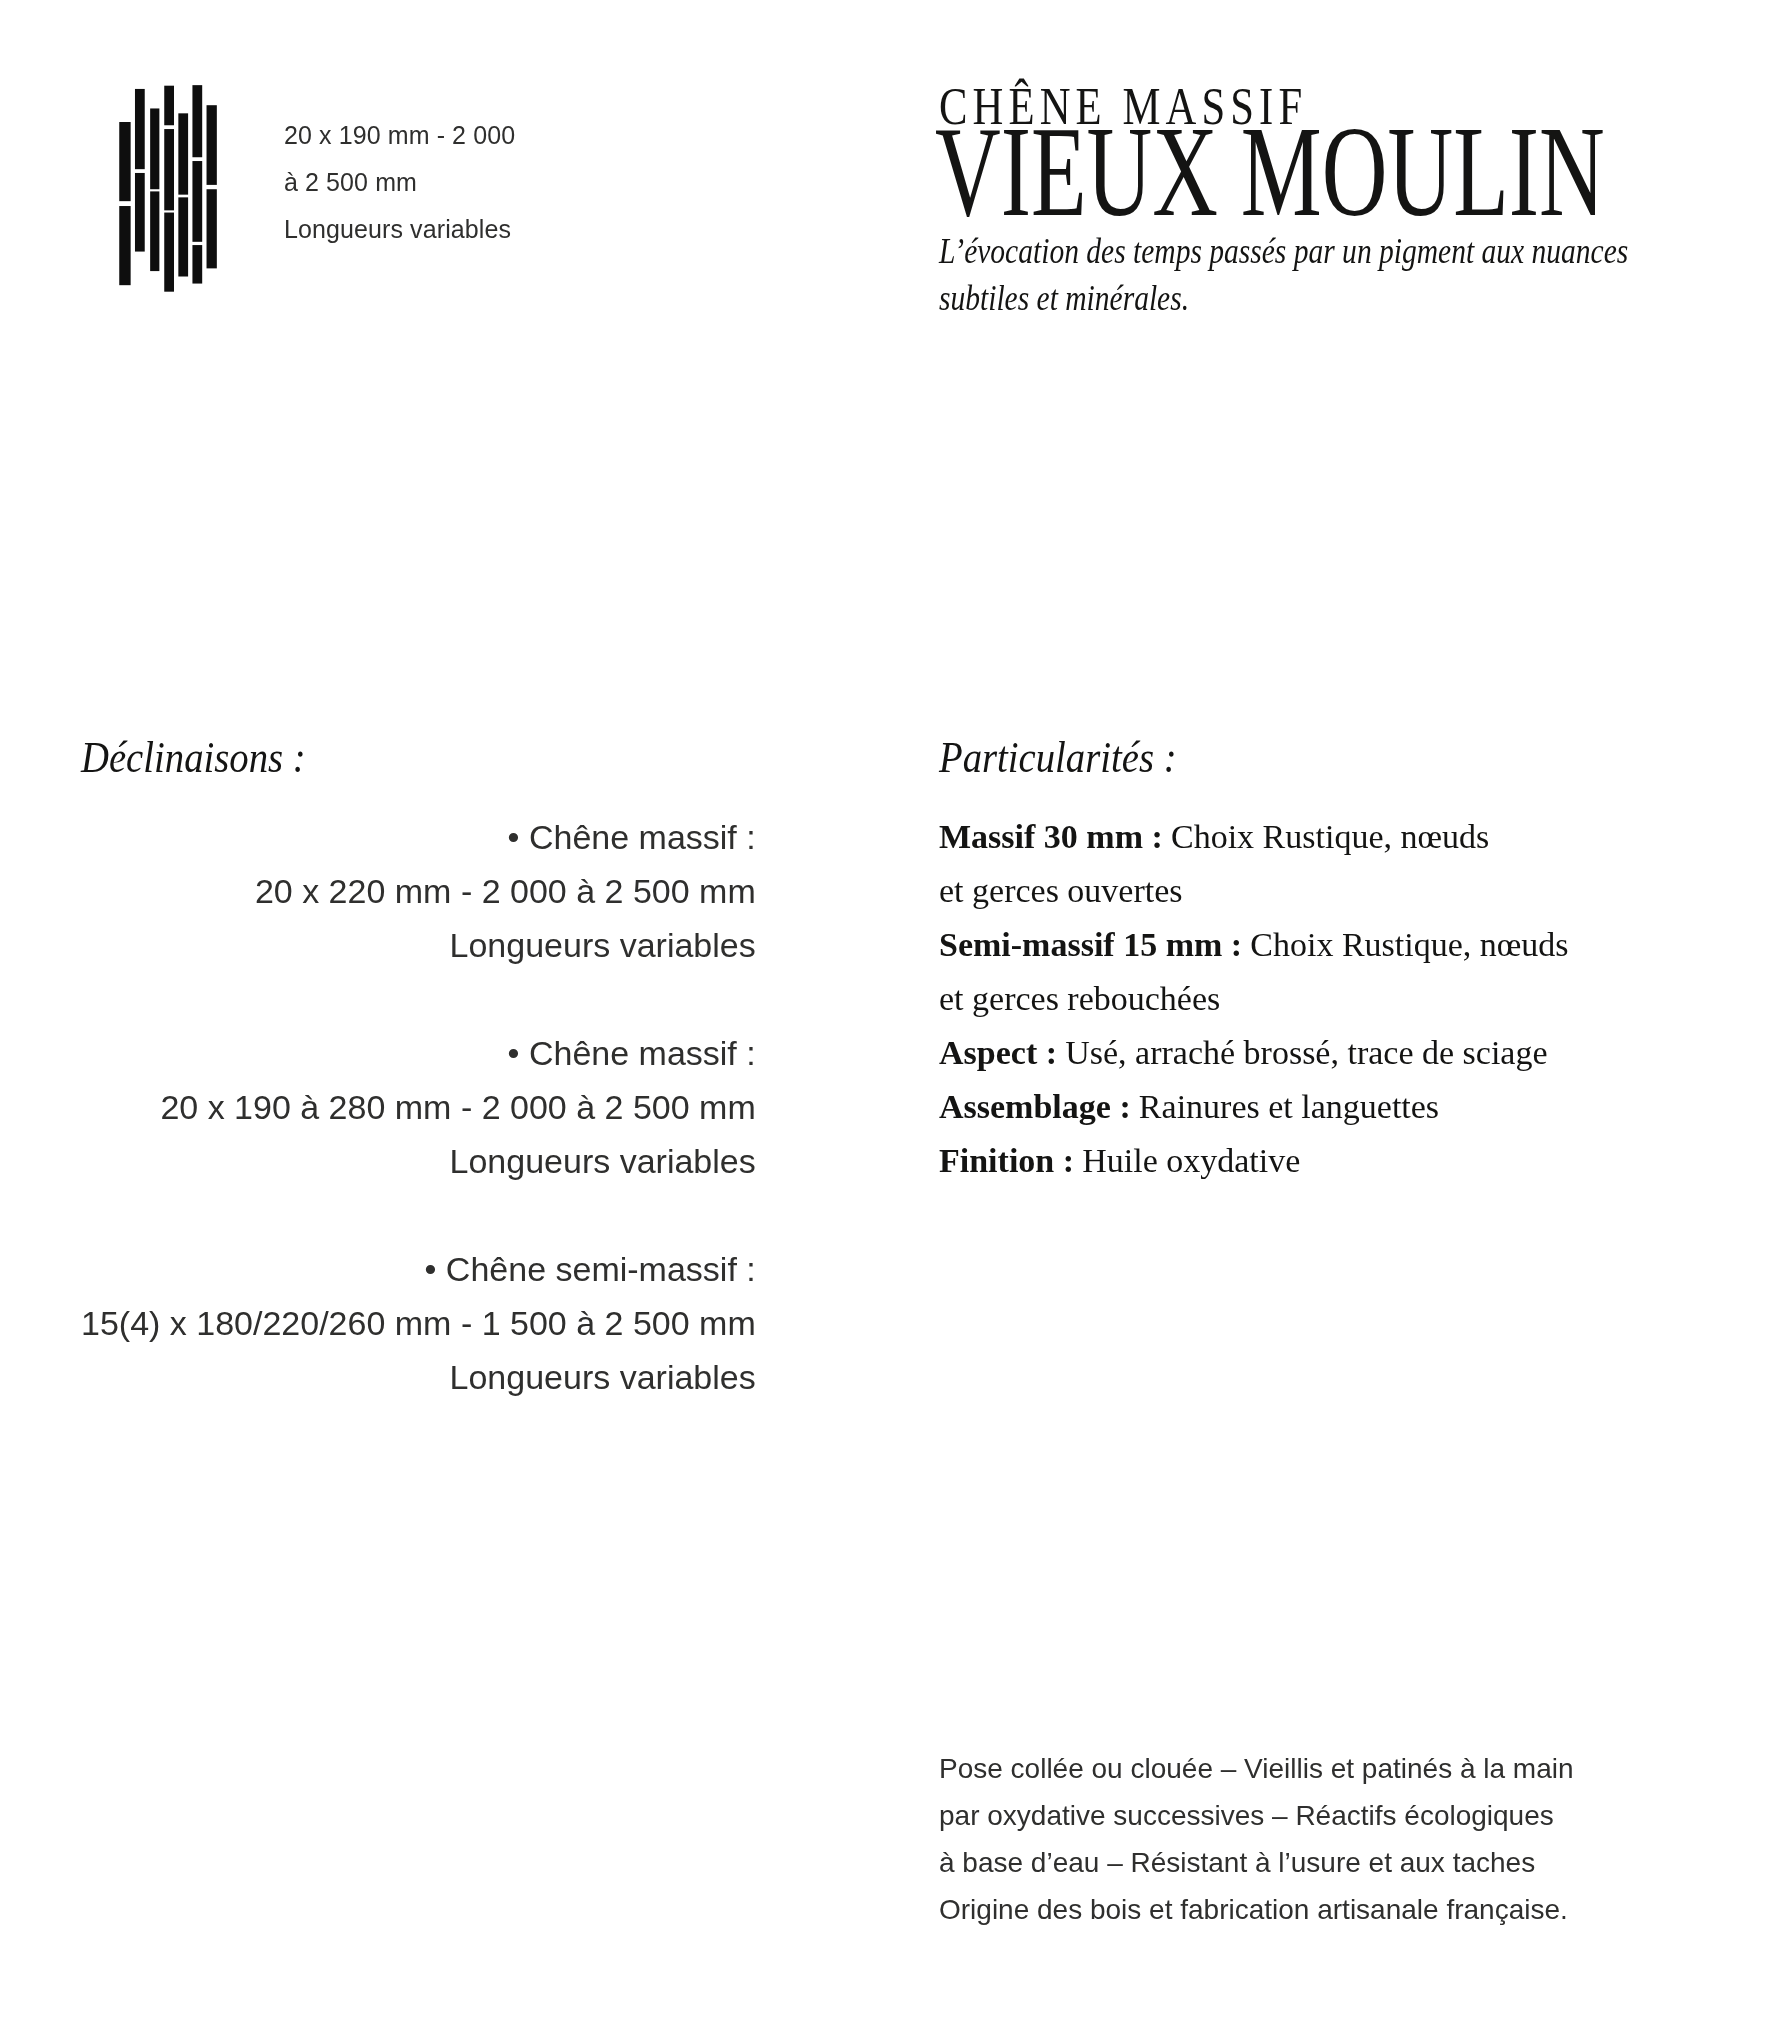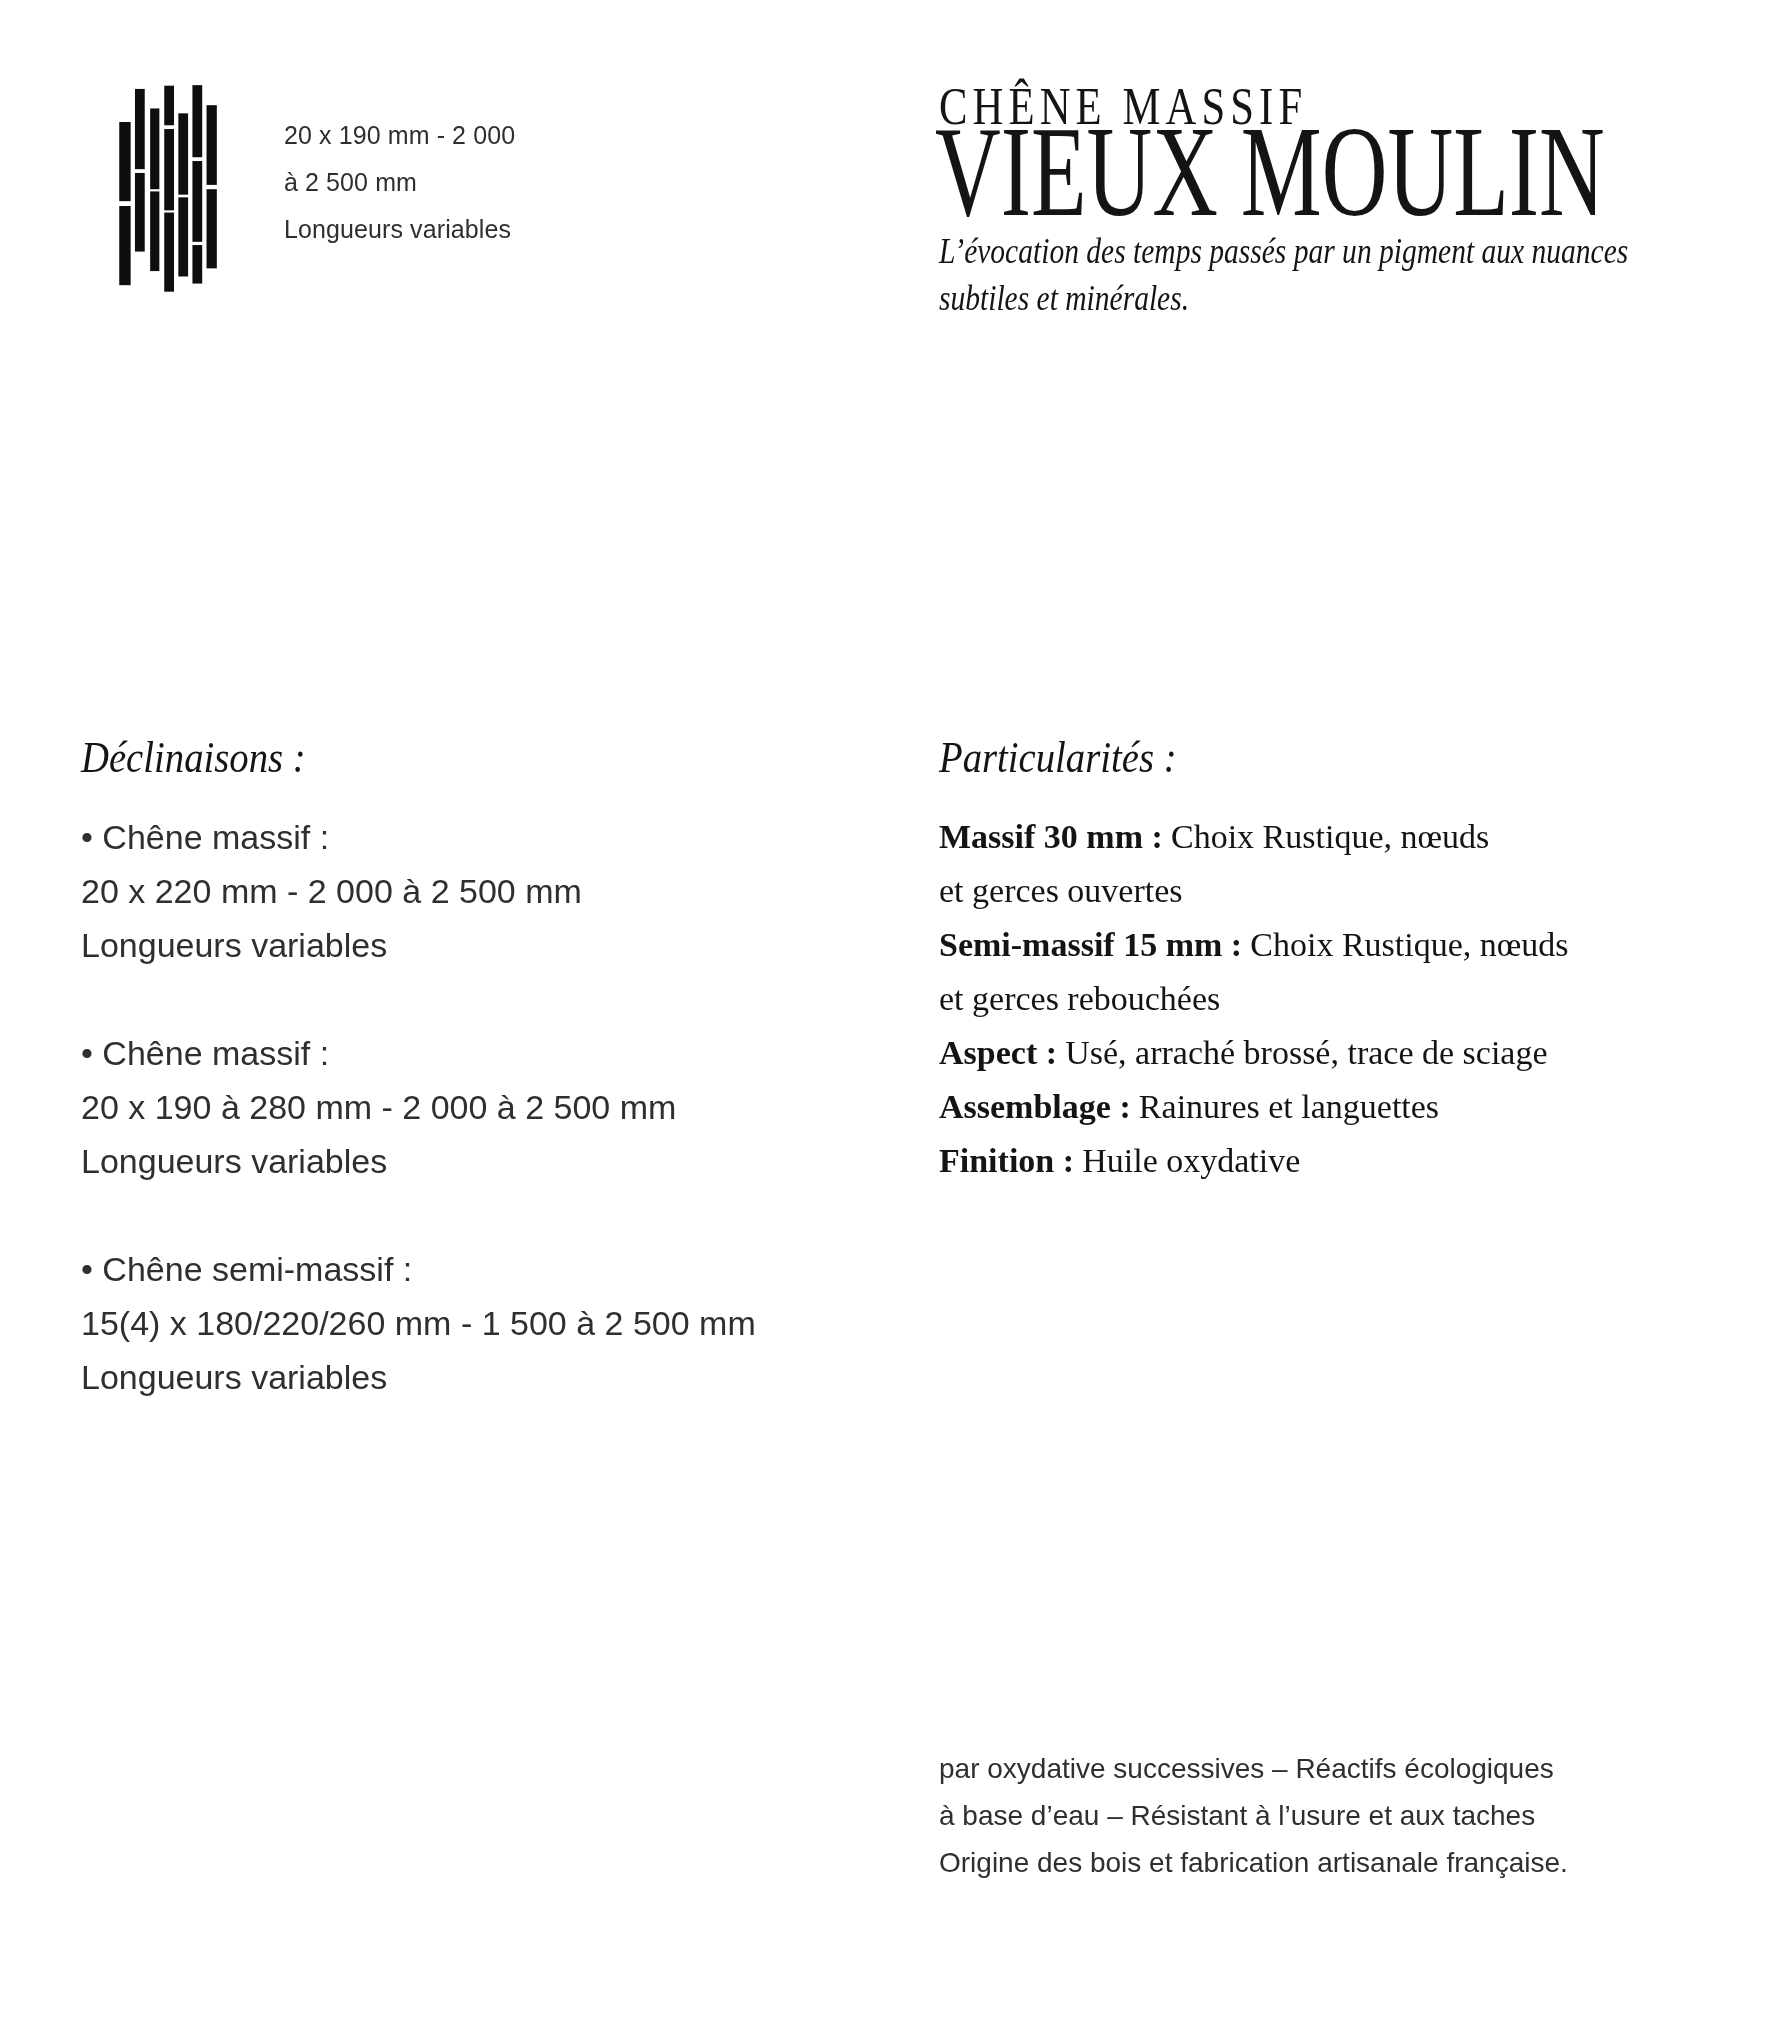--- a/index.html
+++ b/index.html
@@ -58,21 +58,21 @@
   .heading-left { left: 81px; }
   .heading-right { left: 939px; }
 
   
   .col-left {
     left: 81px; top: 810px;
     font-size: 34px; line-height: 54px;
     color: #2f2f2e;
     white-space: nowrap;
   }
-  .col-left .item { margin-bottom: 54px; }
+  .col-left .item { margin-bottom: 54px; text-align: right; }
 
   
   .col-right {
     left: 939px; top: 810px;
     font-size: 34px; line-height: 54px;
     white-space: nowrap;
   }
   .p-label { font-weight: 700; margin-right: 0.24em; }
 
   
@@ -167,19 +167,20 @@
       </div>
     </div>
     <div>
       <div>
         <span class="p-label">Finition :</span><span>Huile oxydative</span>
       </div>
     </div>
   </div>
 
   <div class="abs footer">
+    <div>Pose collée ou clouée – Vieillis et patinés à la main</div>
     <div>par oxydative successives – Réactifs écologiques</div>
     <div>à base d’eau – Résistant à l’usure et aux taches</div>
     <div>Origine des bois et fabrication artisanale française.</div>
   </div>
 
 </div>
 
 
 </body></html>

